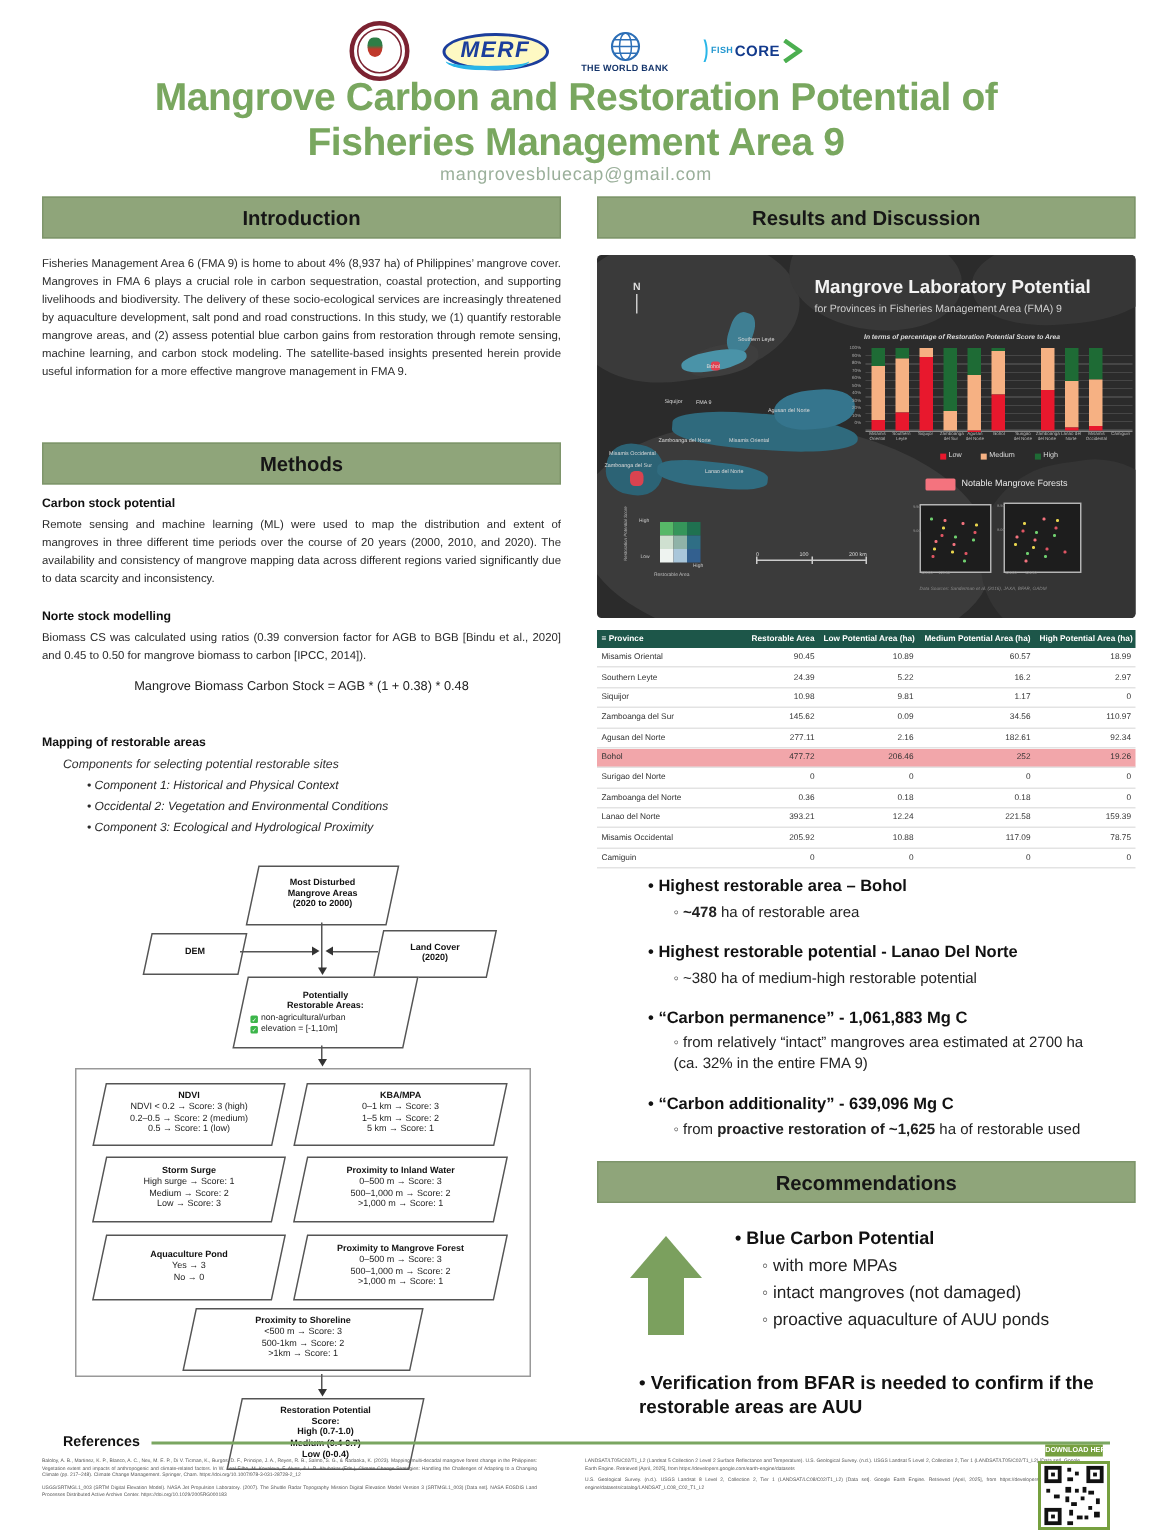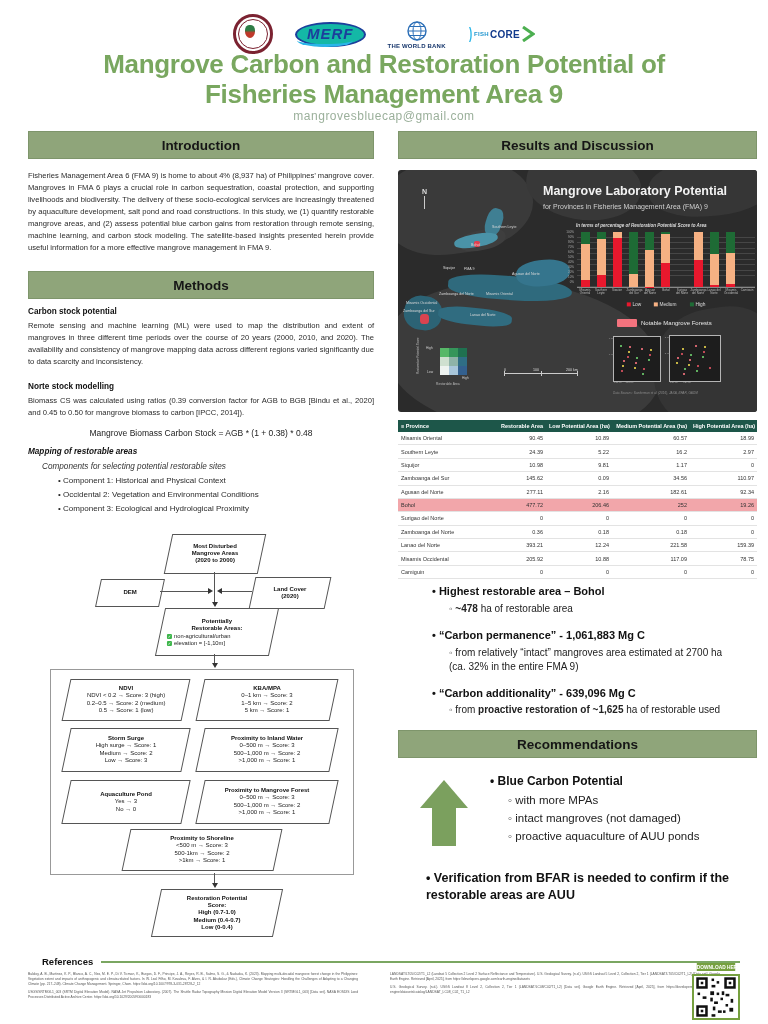--- a/index.html
+++ b/index.html
@@ -3,39 +3,39 @@
 <meta charset="utf-8">
 <style>
   html,body{margin:0;padding:0;}
   body{width:768px;height:1024px;background:#fff;font-family:"Liberation Sans",sans-serif;position:relative;overflow:hidden;color:#222;}
   
   #logo-row{position:absolute;top:14px;left:0;width:768px;display:flex;justify-content:center;align-items:center;gap:22px;}
   .seal{width:34px;height:34px;border-radius:50%;border:3px solid #7b2231;background:#fff;position:relative;}
   .seal .inner-ring{position:absolute;inset:2px;border-radius:50%;border:1px solid #7b2231;}
   .seal .core{position:absolute;left:9px;top:8px;width:10px;height:13px;background:linear-gradient(180deg,#2e7d46 40%,#c0392b 60%);border-radius:40% 40% 50% 50%;}
   .merf{position:relative;height:30px;display:flex;align-items:center;}
-  .merf .oval{border:2px solid #1c3e9c;border-radius:50%;padding:1px 10px 3px 10px;font-weight:bold;font-style:italic;font-size:15px;color:#1c3e9c;letter-spacing:1px;position:relative;background:#14b8a6;}
+  .merf .oval{border:2px solid #1c3e9c;border-radius:50%;padding:1px 10px 3px 10px;font-weight:bold;font-style:italic;font-size:15px;color:#1c3e9c;letter-spacing:1px;position:relative;background:#fef9c3;}
   .merf .swoosh{position:absolute;left:2px;bottom:2px;width:56px;height:10px;border-bottom:3px solid #29b6e8;border-radius:50%;}
   .wb{display:flex;flex-direction:column;align-items:center;}
   .wb-text{font-size:6px;font-weight:bold;color:#15356b;margin-top:1px;letter-spacing:.2px;}
   .fishcore{display:flex;align-items:center;gap:1px;}
   .fc-sw{color:#29b6e8;font-size:16px;font-weight:bold;transform:scaleX(.6);}
   .fc-fish{font-size:6px;font-weight:bold;color:#2196cf;letter-spacing:.3px;}
   .fc-core{font-size:10px;font-weight:800;color:#123a8c;letter-spacing:.3px;}
   #poster-title{position:absolute;top:50px;left:0;width:768px;text-align:center;font-weight:bold;font-size:26px;line-height:1.15;color:#79a75f;letter-spacing:-.3px;}
   #poster-email{position:absolute;top:109px;left:0;width:768px;text-align:center;font-size:12px;color:#9bb09b;letter-spacing:.5px;}
   
   #left-col{position:absolute;left:28px;top:131px;width:346px;}
   #right-col{position:absolute;left:398px;top:131px;width:359px;}
   .section-bar{background:#8fa57a;border:1px solid #7e956b;height:26px;display:flex;align-items:center;justify-content:center;font-size:13.5px;font-weight:bold;color:#161616;}
   .body-text{font-size:7.6px;line-height:1.57;text-align:justify;color:#2a2a2a;margin-top:11px;}
   .subhead{font-size:8.2px;font-weight:bold;color:#111;}
   .formula{font-size:8.5px;text-align:center;color:#222;}
   .comp-caption{font-size:8.2px;font-style:italic;color:#333;margin-left:14px;}
-  .comp-item{font-size:8px;color:#2a2a2a;margin-left:30px;margin-top:5px;}
+  .comp-item{font-size:8px;color:#2a2a2a;margin-left:30px;margin-top:5px;font-style:italic;}
   .comp-item::before{content:"•  ";}
   
   #flowchart{position:relative;height:406px;margin-top:16px;}
   .pgram{position:absolute;border:1px solid #555;background:#fff;transform:skewX(-12deg);display:flex;align-items:center;justify-content:center;}
   .pgram .pg-in{transform:skewX(12deg);text-align:center;width:100%;}
   .pg-title{font-size:6px;font-weight:bold;line-height:1.2;color:#111;white-space:pre-line;}
   .pg-lines{font-size:6px;line-height:1.25;color:#222;white-space:pre-line;}
   .fl-line{position:absolute;background:#555;}
   .arr-d{position:absolute;width:0;height:0;border-left:3px solid transparent;border-right:3px solid transparent;border-top:5px solid #333;}
   .arr-r{position:absolute;width:0;height:0;border-top:3px solid transparent;border-bottom:3px solid transparent;border-left:5px solid #333;}
@@ -158,27 +158,27 @@
 <div id="poster-title">
   <div>Mangrove Carbon and Restoration Potential of</div>
   <div>Fisheries Management Area 9</div>
 </div>
 <div id="poster-email">mangrovesbluecap@gmail.com</div>
 
 <div id="left-col">
   <div class="section-bar">Introduction</div>
   <div class="body-text">Fisheries Management Area 6 (FMA 9) is home to about 4% (8,937 ha) of Philippines’ mangrove cover. Mangroves in FMA 6 plays a crucial role in carbon sequestration, coastal protection,  and supporting livelihoods and biodiversity. The delivery of these socio-ecological services are increasingly threatened by aquaculture development, salt pond and road constructions. In this study, we (1) quantify restorable mangrove areas, and (2) assess potential blue carbon gains from restoration through remote sensing, machine learning, and carbon stock modeling. The satellite-based insights presented herein provide useful information for a more effective mangrove management in FMA 9.</div>
 
-  <div class="section-bar" style="margin-top:18px;">Methods</div>
+  <div class="section-bar" style="margin-top:42px;">Methods</div>
   <div class="subhead" style="margin-top:8px;">Carbon stock potential</div>
   <div class="body-text" style="margin-top:4px;">Remote sensing and machine learning (ML) were used to map the distribution and extent of mangroves in three different time periods over the course of 20 years (2000, 2010, and 2020). The availability and consistency of mangrove mapping data across different regions varied significantly due to data scarcity and inconsistency.</div>
   <div class="subhead" style="margin-top:14px;">Norte stock modelling</div>
   <div class="body-text" style="margin-top:4px;">Biomass CS was calculated using ratios (0.39 conversion factor for AGB to BGB [Bindu et al., 2020] and 0.45 to 0.50 for mangrove biomass to carbon [IPCC, 2014]).</div>
   <div class="formula" style="margin-top:9px;">Mangrove Biomass Carbon Stock = AGB * (1 + 0.38) * 0.48</div>
-  <div class="subhead" style="margin-top:9px;font-style:italic;">Mapping of restorable areas</div>
+  <div class="subhead" style="margin-top:28px;">Mapping of restorable areas</div>
   <div class="comp-caption" style="margin-top:6px;">Components for selecting potential restorable sites</div>
   <div class="comp-item">Component 1: Historical and Physical Context</div>
   <div class="comp-item">Occidental 2: Vegetation and Environmental Conditions</div>
   <div class="comp-item">Component 3: Ecological and Hydrological Proximity</div>
 
   <div id="flowchart">
     <div class="pgram" style="left:140px;top:5px;width:92px;height:38px;">
       <div class="pg-in pg-title">Most Disturbed
 Mangrove Areas
 (2020 to 2000)</div>
@@ -597,20 +597,24 @@
           <td class="num">0</td>
           <td class="num">0</td>
         </tr>
       </tbody>
   </table>
 
   <div id="findings">
       <div class="finding">
         <div class="f-title">Highest restorable area – Bohol</div>
         <div class="f-sub"><b>~478</b><span> ha of restorable area</span></div>
+      </div>
+      <div class="finding">
+        <div class="f-title">Highest restorable potential - Lanao Del Norte</div>
+        <div class="f-sub"><span>~380 ha of medium-high restorable potential</span></div>
       </div>
       <div class="finding">
         <div class="f-title">“Carbon permanence” - 1,061,883 Mg C</div>
         <div class="f-sub"><span>from relatively “intact” mangroves area estimated at 2700 ha (ca. 32% in the entire FMA 9)</span></div>
       </div>
       <div class="finding">
         <div class="f-title">“Carbon additionality” - 639,096 Mg C</div>
         <div class="f-sub"><span>from </span><b>proactive restoration of ~1,625</b><span> ha of restorable used</span></div>
       </div>
     </div>

